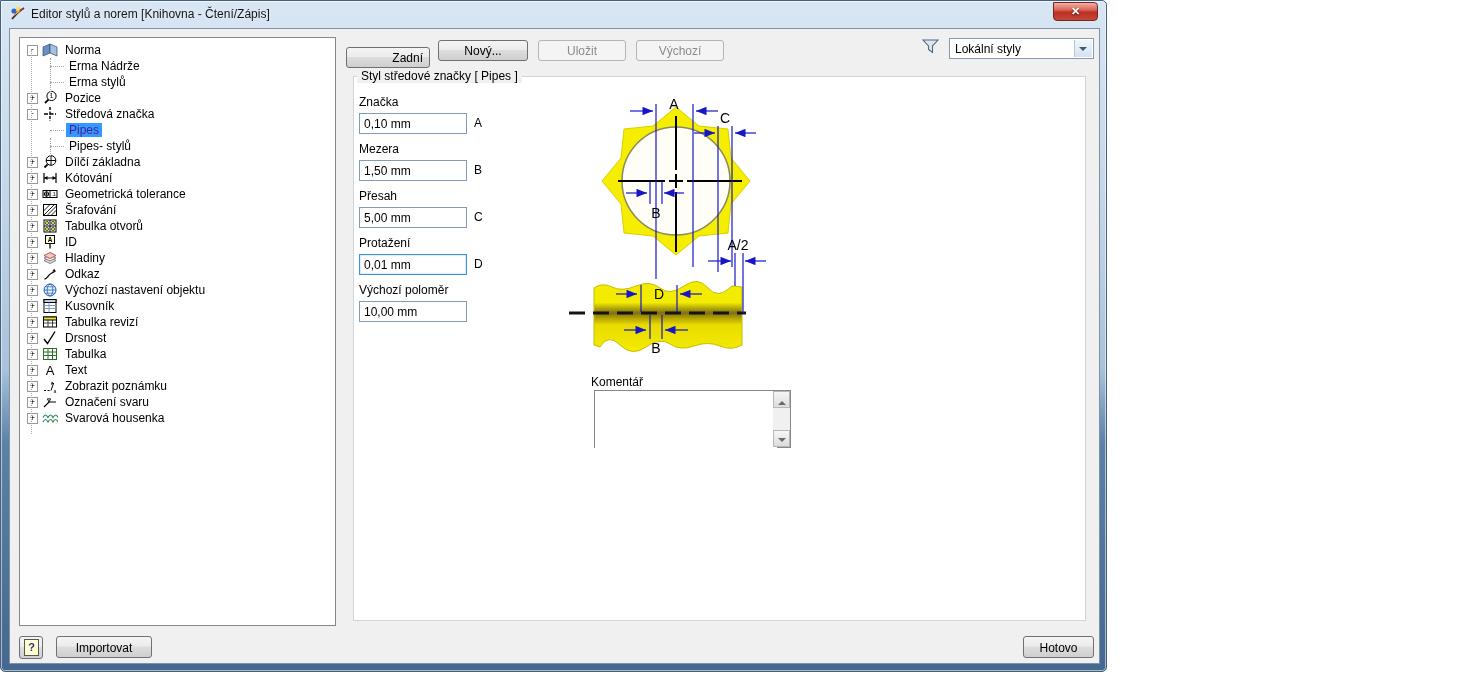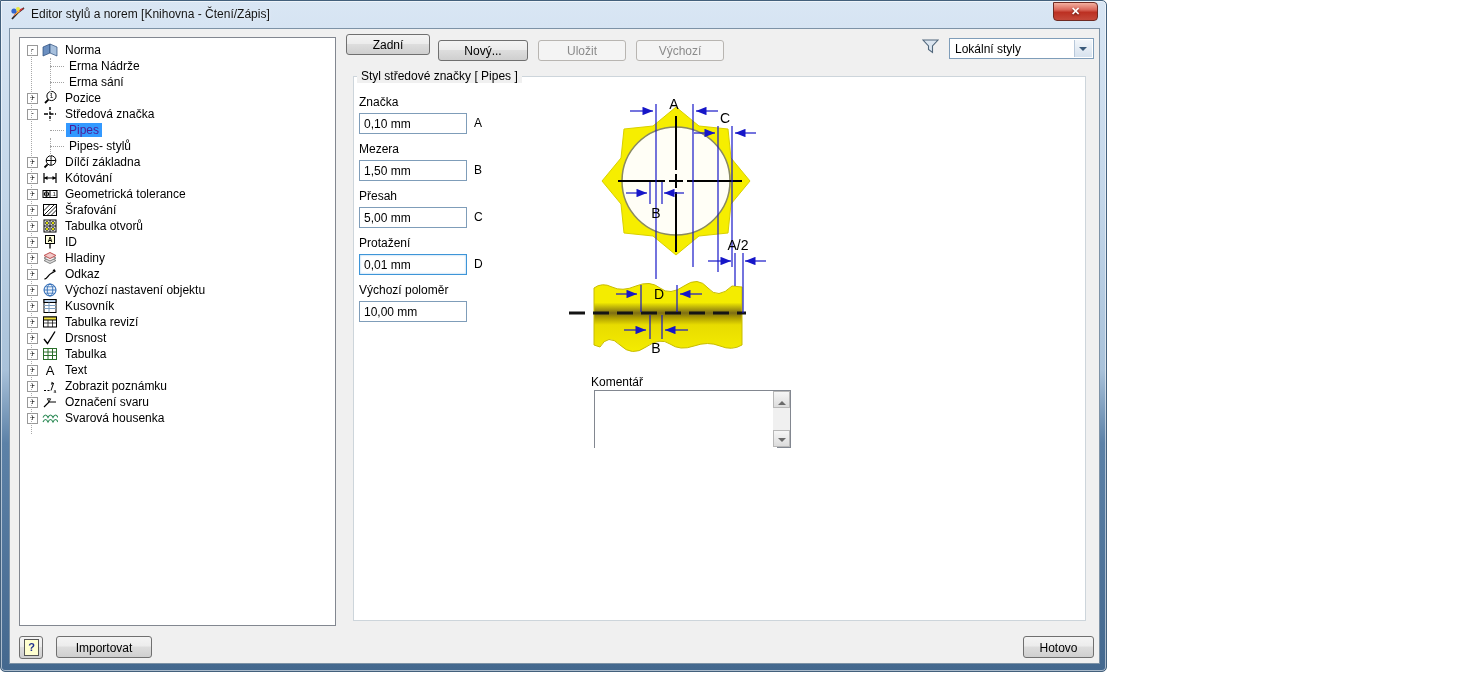--- a/index.html
+++ b/index.html
@@ -124,21 +124,21 @@
             <path d="M15 5 L8 2 L8 11 L15 14 Z" fill="#a7c0dd" stroke="#2a4a7a" stroke-width=".7"></path>
           </svg>
         <span class="tlabel">Norma</span>
       </div>
       <div class="trow child">
         <span class="stub"></span>
         <span class="tlabel">Erma Nádrže</span>
       </div>
       <div class="trow child">
         <span class="stub"></span>
-        <span class="tlabel">Erma sání</span>
+        <span class="tlabel">Erma stylů</span>
       </div>
       <div class="trow">
         <span class="expand">+</span>
         <svg class="tree-icon" viewBox="0 0 16 16">
             <circle cx="9.5" cy="6" r="4.6" fill="#fff" stroke="#000"></circle>
             <path d="M3 13 L6.4 9.6" stroke="#000" stroke-width="1.8"></path>
             <text x="9.5" y="8.3" font-size="6.5" text-anchor="middle">1</text>
           </svg>
         <span class="tlabel">Pozice</span>
       </div>
@@ -314,21 +314,21 @@
         <span class="expand">+</span>
         <svg class="tree-icon" viewBox="0 0 16 16">
             <path d="M1 12 q2.5 -5 5 0 q2.5 -5 5 0 q2.5 -5 5 0" fill="none" stroke="#2e8b57" stroke-width="1.2"></path>
             <path d="M1 7.5 q2.5 -5 5 0 q2.5 -5 5 0 q2.5 -5 5 0" fill="none" stroke="#2e8b57" stroke-width="1.2"></path>
           </svg>
         <span class="tlabel">Svarová housenka</span>
       </div>
     </div>
   </div>
 
-  <button class="btn" style="left:345px;top:33px;width:84px;">Zadní</button>
+  <button class="btn" style="left:345px;top:46px;width:84px;text-align:right;">Zadní</button>
   <button class="btn" style="left:437px;top:39px;width:90px;">Nový...</button>
   <button class="btn disabled" style="left:537px;top:39px;width:88px;">Uložit</button>
   <button class="btn disabled" style="left:635px;top:39px;width:88px;">Výchozí</button>
 
   <svg class="funnel" viewBox="0 0 17 15">
     <path d="M1 1 H16 L10.5 7 V13.5 L6.5 10.5 V7 Z" fill="#dce6f0" stroke="#51677c" stroke-width="1.1"></path>
   </svg>
   <div class="combo">
     <span class="val">Lokální styly</span>
     <span class="dd"></span>

